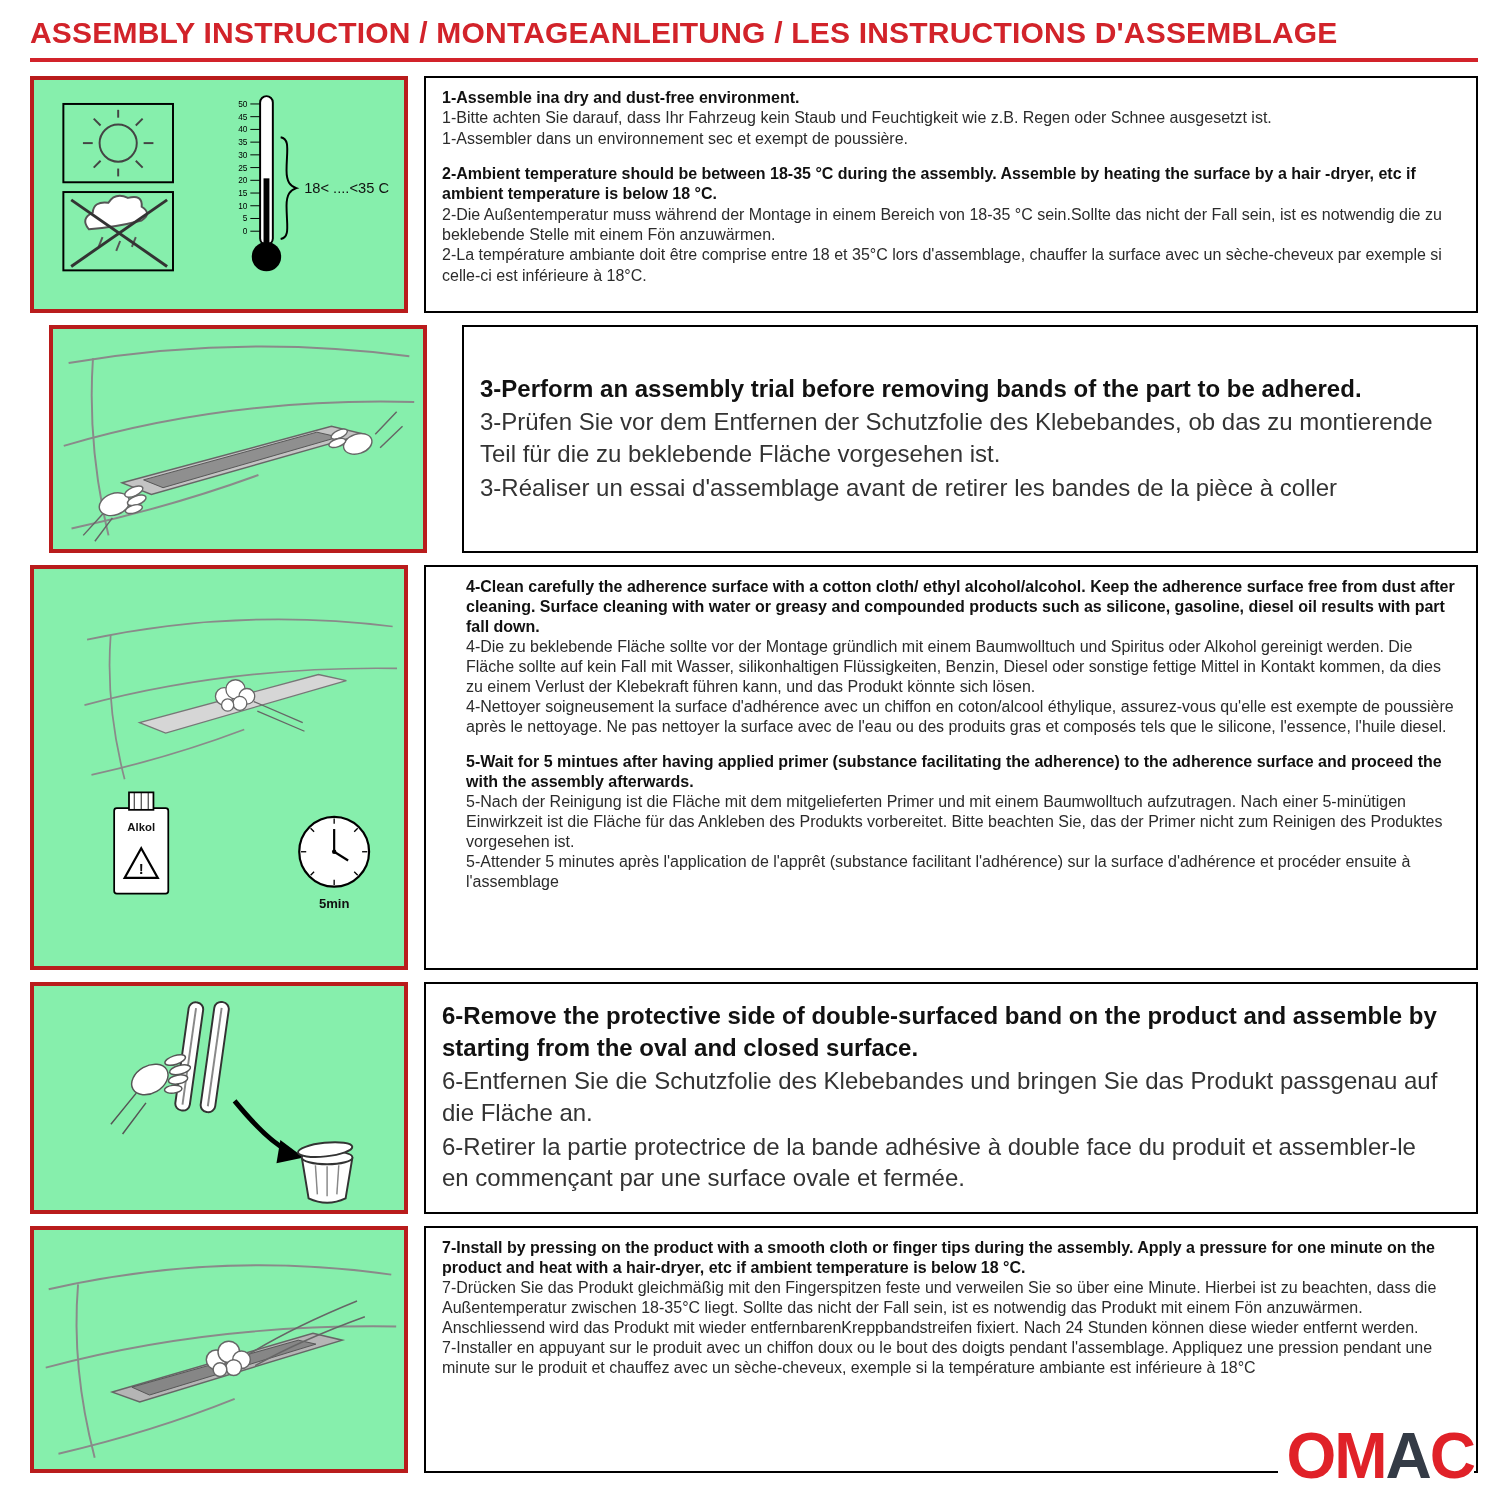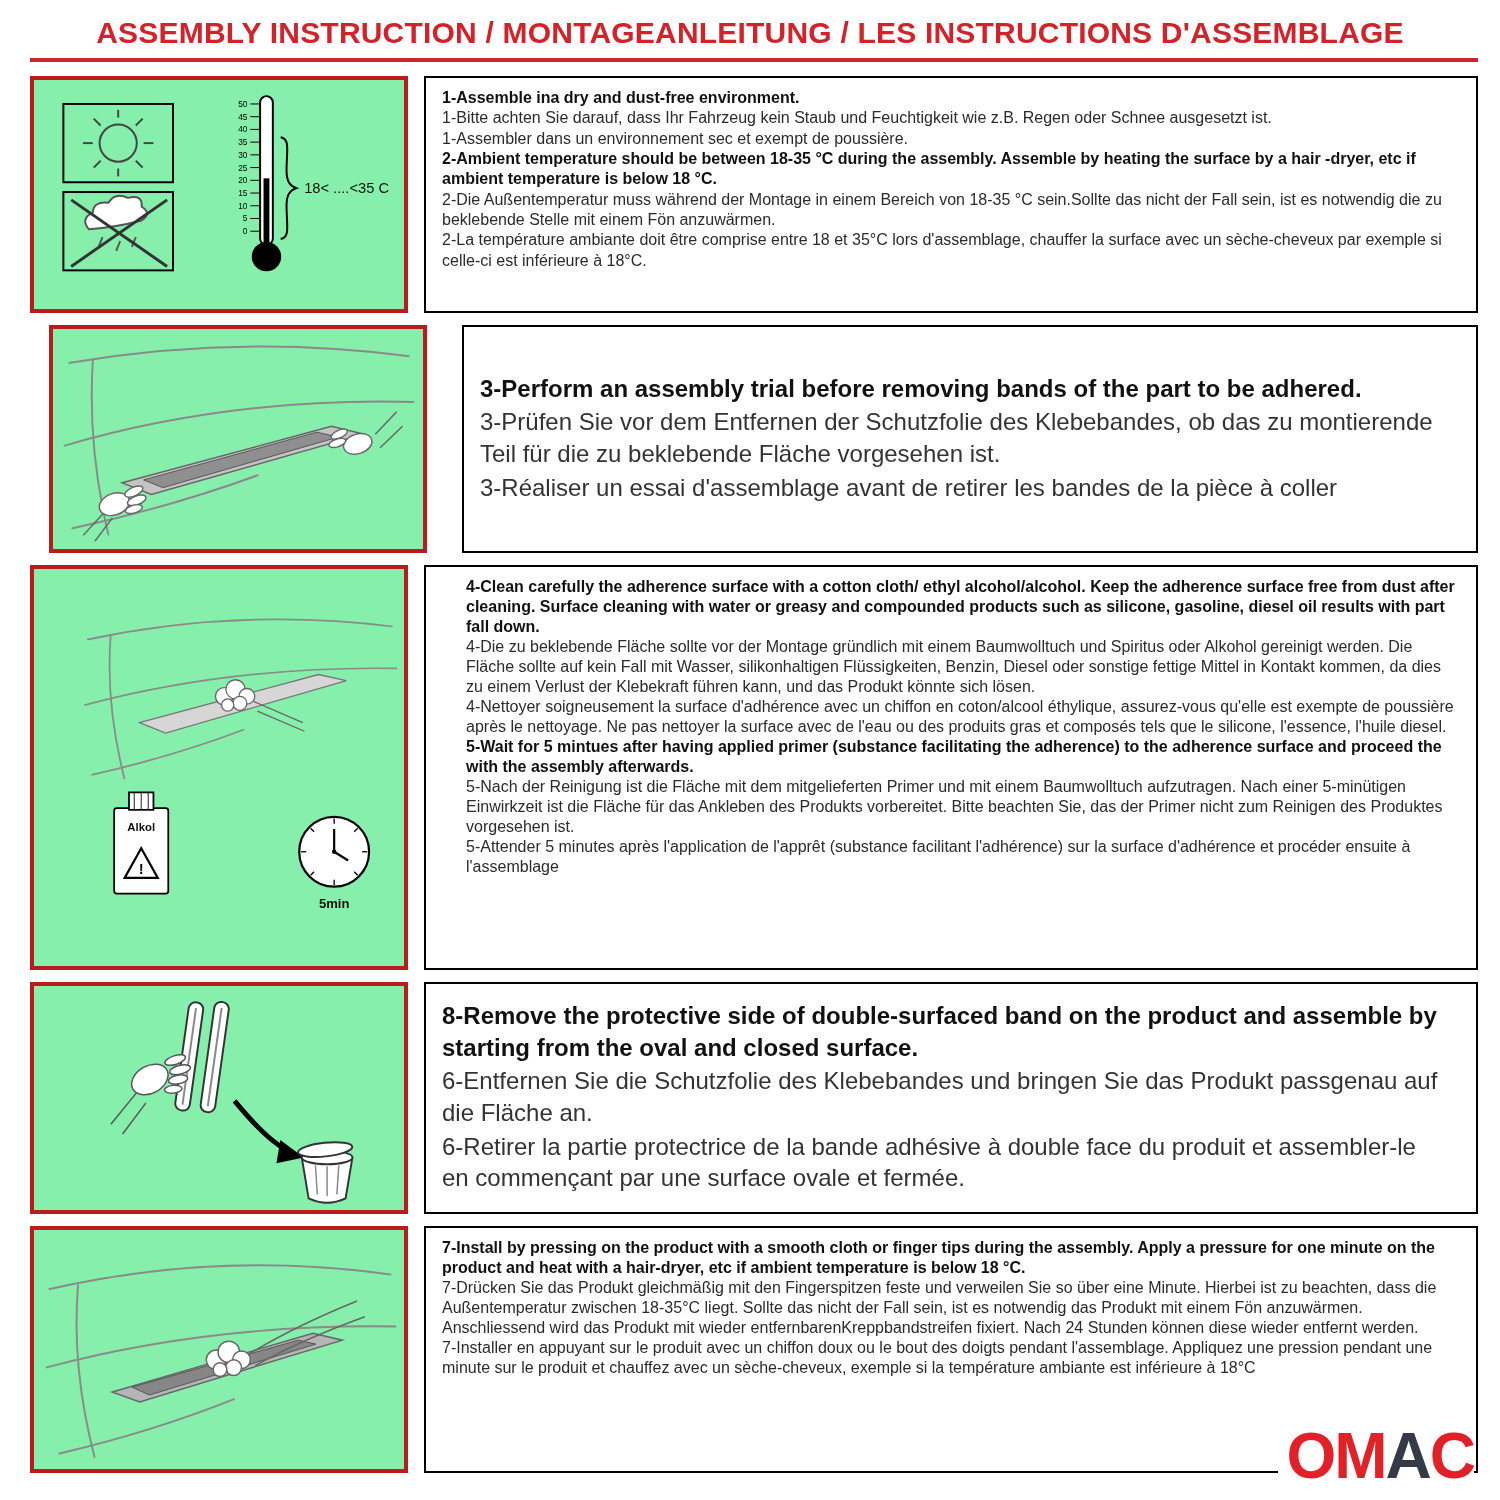--- a/index.html
+++ b/index.html
@@ -11,21 +11,20 @@
     font-family: "Liberation Sans", "DejaVu Sans", sans-serif;
     color: #222;
     overflow: hidden;
   }
   .title {
     margin: 16px 30px 0 30px;
     font-size: 30px;
     font-weight: 800;
     letter-spacing: 0.2px;
     color: #d2232a;
-    text-align: center;
   }
   .title-rule {
     margin: 8px 22px 0 30px;
     border-top: 4px solid #d2232a;
   }
   .rows {
     display: flex;
     flex-direction: column;
     gap: 12px;
     margin: 14px 22px 0 30px;
@@ -48,21 +47,21 @@
     flex-direction: column;
   }
   .h1 { height: 237px; }
   .h2 { height: 228px; margin-left: 19px; }
   .h3 { height: 405px; padding-left: 40px; }
   .h4 { height: 232px; }
   .h5 { height: 247px; }
   .t { font-size: 16px; line-height: 1.27; color: #2b2b2b; }
   .t p { margin: 0; }
   .t p.b { font-weight: 700; color: #111; }
-  .t p.gap { margin-top: 0; }
+  .t p.gap { margin-top: 15px; }
   .big { font-size: 24px; line-height: 1.32; justify-content: center; color:#333; }
   .big p { max-width: 1000px; margin-bottom: 2px; }
   .big p.b { font-weight: 700; color:#111; }
   .tight { font-size: 16px; line-height: 1.25; }
   .logo {
     position: absolute;
     right: 26px; bottom: 12px;
     font-size: 64px;
     font-weight: 800;
     letter-spacing: -2px;
@@ -283,21 +282,21 @@
             <path d="M274,176 L281,218 Q300,227 319,218 L326,176"></path>
             <ellipse cx="300" cy="176" rx="26" ry="7"></ellipse>
             <ellipse cx="298" cy="168" rx="28" ry="7" transform="rotate(-6 298 168)"></ellipse>
             <line x1="288" y1="184" x2="290" y2="214" stroke="#888" stroke-width="1.5"></line>
             <line x1="300" y1="185" x2="300" y2="216" stroke="#888" stroke-width="1.5"></line>
             <line x1="312" y1="184" x2="310" y2="214" stroke="#888" stroke-width="1.5"></line>
           </g>
         </svg>
       </div>
       <div class="textbox big h4">
-        <p class="b">8-Remove the protective side of double-surfaced band on the product and assemble by starting from the oval and closed surface.</p>
+        <p class="b">6-Remove the protective side of double-surfaced band on the product and assemble by starting from the oval and closed surface.</p>
         <p>6-Entfernen Sie die Schutzfolie des Klebebandes und bringen Sie das Produkt passgenau auf die Fläche an.</p>
         <p>6-Retirer la partie protectrice de la bande adhésive à double face du produit et assembler-le en commençant par une surface ovale et fermée.</p>
       </div>
     </div>
 
     <div class="row">
       <div class="imgbox h5">
         <svg viewBox="0 0 378 243">
           <path class="ill-line" d="M15,60 Q190,20 365,45"></path>
           <path class="ill-line" d="M12,140 Q180,95 370,98"></path>

